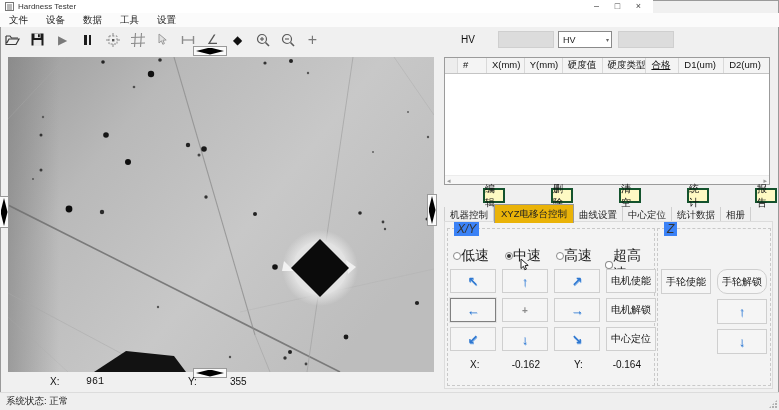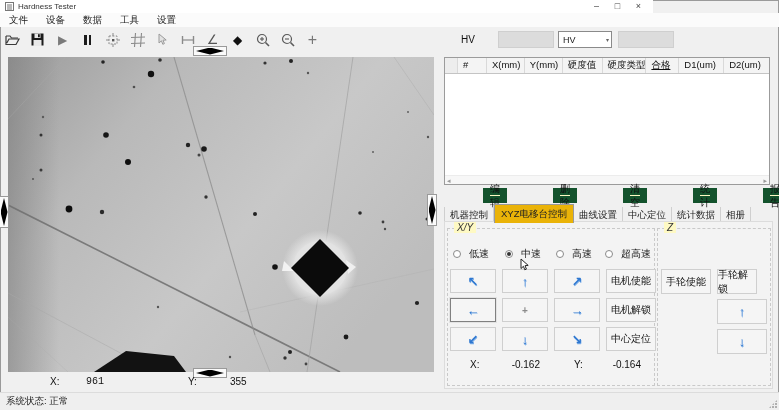--- a/index.html
+++ b/index.html
@@ -35,38 +35,38 @@
   .hv-box.b2{margin-left:6px;}
   
   .rtable{position:absolute;left:444px;top:57px;width:326px;height:128px;background:#fff;border:1px solid #9b9b9b;box-sizing:border-box;overflow:hidden;}
   .thead{display:flex;height:15px;background:#f4f4f4;border-bottom:1px solid #c4c4c4;font-size:9.5px;color:#111;}
   .th{box-sizing:border-box;border-right:1px solid #d9d9d9;padding:1px 0 0 5px;white-space:nowrap;overflow:hidden;}
   .th.sel{background:#ededed;padding:0;}
   .hscroll{position:absolute;left:0;right:0;bottom:0;height:9px;background:#f7f7f7;border-top:1px solid #ececec;display:flex;justify-content:space-between;align-items:center;padding:0 2px;box-sizing:border-box;}
   .hscroll span{font-size:7px;color:#999;line-height:1;}
   
   .action-row{position:absolute;left:443px;top:188px;width:334px;height:15px;display:flex;gap:6px;}
-  .action-btn{flex:1;background:#fef9c3;border:7px solid #14532d;box-sizing:border-box;font-size:10px;color:#111;display:flex;align-items:center;justify-content:center;margin-left:40px;}
+  .action-btn{flex:1;background:#fef9c3;border:2px solid #14532d;box-sizing:border-box;font-size:10px;color:#111;display:flex;align-items:center;justify-content:center;margin-left:40px;}
   
   .tabs{position:absolute;left:444px;top:204px;width:333px;height:18px;display:flex;align-items:flex-end;font-size:9.5px;color:#222;}
   .tab{padding:2px 5px;border-right:1px solid #cfcfcf;line-height:1.2;}
   .tab:first-child{border-left:1px solid #cfcfcf;}
   .tab.active{background:#eab308;border:1px solid #9a9a9a;border-bottom:none;padding:3px 6px 4px;margin-bottom:-1px;position:relative;z-index:2;}
   .tab-content{position:absolute;left:444px;top:221px;width:329px;height:168px;background:#f3f3f3;border:1px solid #dcdcdc;box-sizing:border-box;}
   
   .groupbox{position:absolute;border:1px dashed #c9c9c9;}
-  .gb-title{position:absolute;top:-7px;left:6px;background:#fef9c3;padding:0 3px;font-size:10px;font-style:italic;color:#333;}
+  .gb-title{position:absolute;top:-7px;left:6px;background:#3b82f6;padding:0 3px;font-size:12px;font-style:italic;color:#333;}
   .gb-xy{left:2px;top:6px;width:206px;height:156px;}
   .gb-z{left:212px;top:6px;width:112px;height:156px;}
   
   .radio-item{position:absolute;top:18px;display:flex;align-items:center;}
   .radio{width:8px;height:8px;border:1px solid #8a8a8a;border-radius:50%;background:#fff;box-sizing:border-box;}
   .radio.checked{position:relative;}
   .radio.checked::after{content:"";position:absolute;left:1px;top:1px;width:4px;height:4px;background:#333;border-radius:50%;}
-  .radio-label{font-size:10px;margin-left:8px;color:#1a1a1a;}
+  .radio-label{font-size:14px;margin-left:0;color:#1a1a1a;}
   
   .move-grid{position:absolute;left:2px;top:40px;display:grid;grid-template-columns:46px 46px 46px 50px;grid-auto-rows:24px;gap:5px 6px;}
   .mbtn{background:#f5f5f5;border:1px solid #cfcfcf;box-sizing:border-box;display:flex;align-items:center;justify-content:center;}
   .mbtn.arrow{font-size:13px;font-weight:bold;color:#2e77d0;text-shadow:0.5px 0.5px 0 #7fb0e8;}
   .mbtn.center-btn{font-size:10px;color:#8a8a8a;font-weight:bold;}
   .mbtn.text{font-size:10px;color:#111;}
   .mbtn.focused{border:1px solid #808080;box-shadow:0 0 0 1px #e3e3e3;}
   
   .readout{position:absolute;left:0;top:130px;width:100%;height:14px;font-size:10px;color:#111;}
   .readout span{position:absolute;top:0;}
@@ -313,21 +313,21 @@
       <span class="ro-xl">X:</span>
       <span class="ro-xv">-0.162</span>
       <span class="ro-yl">Y:</span>
       <span class="ro-yv">-0.164</span>
     </div>
   </div>
 
   <div class="groupbox gb-z">
     <span class="gb-title">Z</span>
     <div class="zbtn" style="left:3px;top:40px;width:50px;height:25px;">手轮使能</div>
-    <div class="zbtn" style="left:59px;top:40px;width:40px;height:25px;">手轮解锁</div>
+    <div class="zbtn" style="left:59px;top:40px;width:50px;height:25px;border-radius:10px;">手轮解锁</div>
     <div class="zbtn arrow" style="left:59px;top:70px;width:50px;height:25px;">
         <span>↑</span>
       </div>
     <div class="zbtn arrow" style="left:59px;top:100px;width:50px;height:25px;">
         <span>↓</span>
       </div>
   </div>
 </div>
 
 <div class="image-view">

